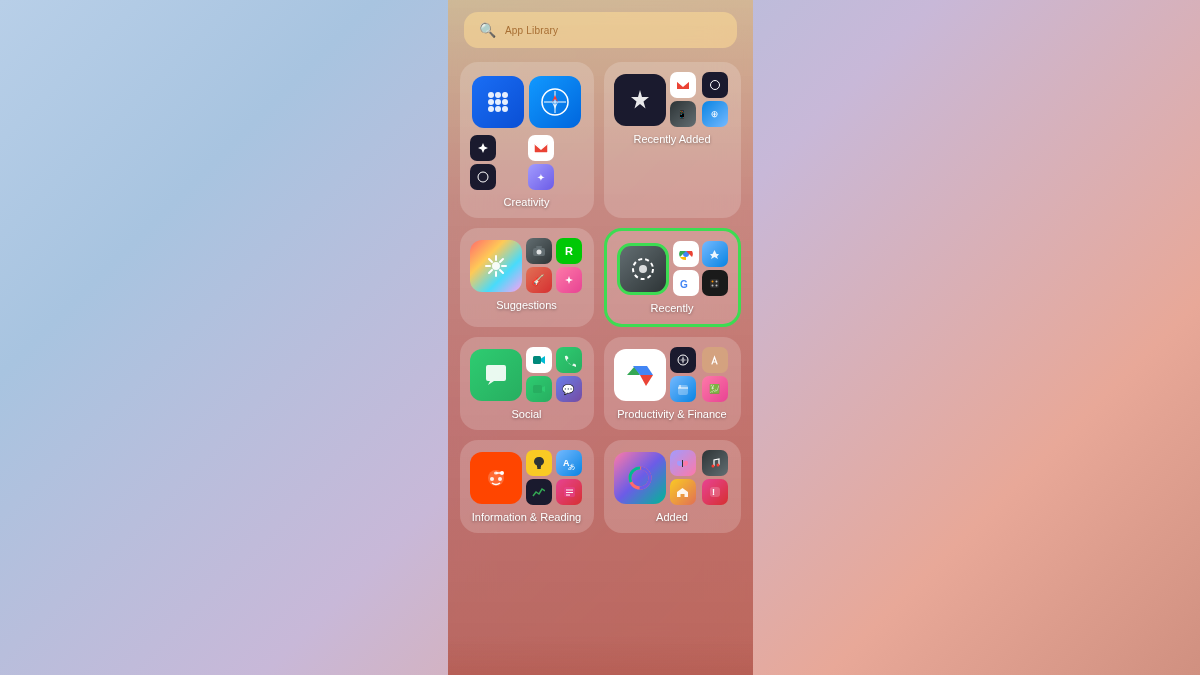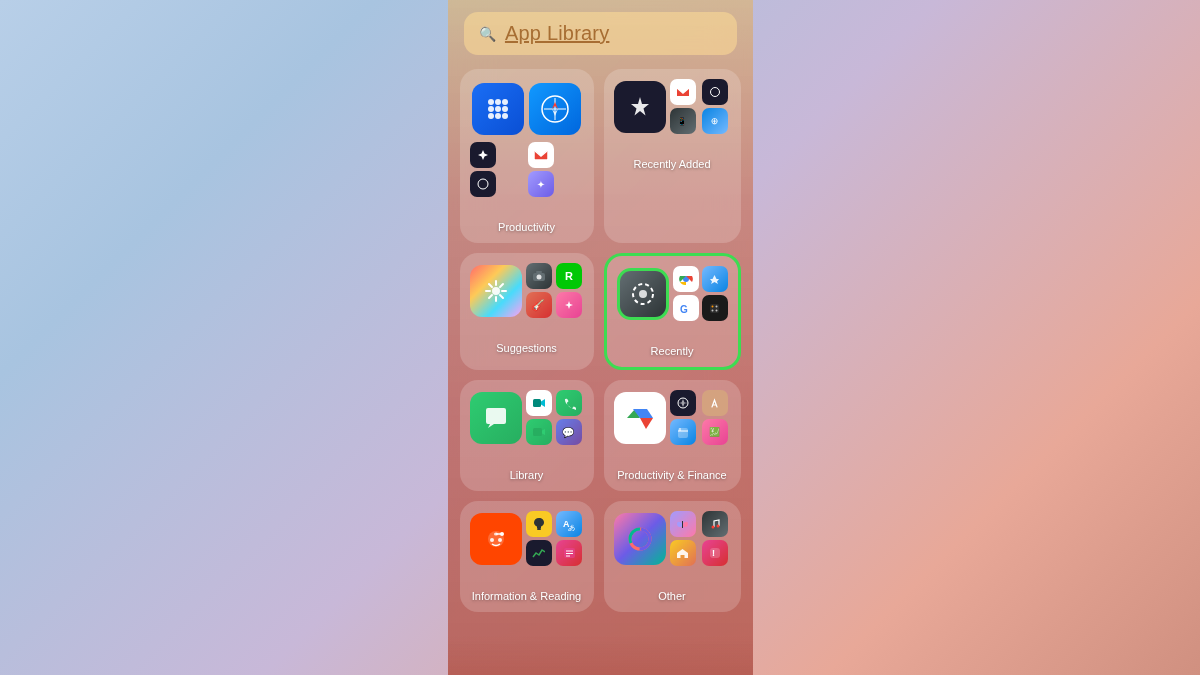--- a/index.html
+++ b/index.html
@@ -42,24 +42,23 @@
       gap: 8px;
     }
 
     .search-icon {
       color: rgba(180,120,60,0.9);
       font-size: 14px;
     }
 
     .search-text {
       color: rgba(160,100,40,0.9);
-      font-size: 20px;
+      font-size: 10px;
       font-weight: 400;
       letter-spacing: 0.2px;
-      text-decoration: underline;
     }
 
     .categories-grid {
       display: grid;
       grid-template-columns: 1fr 1fr;
       gap: 10px;
       padding: 6px 12px;
       overflow: hidden;
     }
 
@@ -73,21 +72,21 @@
 
     .category-cell.highlighted {
       border: 3px solid #3ddc52;
     }
 
     .category-label {
       color: white;
       font-size: 11px;
       font-weight: 500;
       text-align: center;
-      margin-top: 24px;
+      margin-top: 6px;
       text-shadow: 0 1px 3px rgba(0,0,0,0.4);
     }
 
     .app-icon-lg {
       width: 52px;
       height: 52px;
       border-radius: 12px;
       display: flex;
       align-items: center;
       justify-content: center;
@@ -217,21 +216,21 @@
         </div>
         <div class="app-icon-sm" style="background:#1a1a2e;border-radius:7px;">
           <svg width="12" height="12" viewBox="0 0 12 12" fill="none">
             <circle cx="6" cy="6" r="5" stroke="white" stroke-width="1"></circle>
           </svg>
         </div>
         <div class="app-icon-sm" style="background:linear-gradient(135deg,#a29bfe,#6c5ce7);border-radius:7px;">
           <span style="color:white;font-size:10px;">✦</span>
         </div>
       </div>
-      <div class="category-label">Productivity</div>
+      <div class="category-label">Creativity</div>
     </div>
 
     <div class="category-cell">
       <div class="layout-big-mini">
         <div class="app-icon-lg ic-ai-dark" style="flex-shrink:0;">
           <svg width="30" height="30" viewBox="0 0 30 30" fill="none">
             <path d="M15 5L17 12H24L18.5 16.5L20.5 23.5L15 19L9.5 23.5L11.5 16.5L6 12H13Z" fill="white" opacity="0.9"></path>
           </svg>
         </div>
         <div class="mini-grid" style="flex:1;">
@@ -361,21 +360,21 @@
             <svg width="14" height="12" viewBox="0 0 14 12" fill="none">
               <rect x="1" y="2" width="9" height="8" rx="1.5" fill="#27ae60"></rect>
               <path d="M10 4.5L13 3V9L10 7.5V4.5Z" fill="#2ecc71"></path>
             </svg>
           </div>
           <div class="app-icon-sm" style="background:linear-gradient(135deg,#667eea,#764ba2);border-radius:7px;">
             <span style="color:white;font-size:10px;">💬</span>
           </div>
         </div>
       </div>
-      <div class="category-label">Library</div>
+      <div class="category-label">Social</div>
     </div>
 
     <div class="category-cell">
       <div class="layout-big-mini">
         <div class="app-icon-lg ic-gdrive" style="flex-shrink:0;">
           <svg width="28" height="26" viewBox="0 0 28 26" fill="none">
             <path d="M14 2L26 22H2Z" fill="none"></path>
             <path d="M9 4L14 13L1 13Z" fill="#34A853"></path>
             <path d="M14 13L27 13L21 4H7Z" fill="#4285F4"></path>
             <path d="M14 13L20 24L27 13Z" fill="#EA4335"></path>
@@ -481,20 +480,20 @@
             </svg>
           </div>
           <div class="app-icon-sm ic-notif">
             <svg width="12" height="12" viewBox="0 0 12 12" fill="none">
               <rect x="1" y="1" width="10" height="10" rx="3" fill="white" opacity="0.2"></rect>
               <text x="3" y="9" font-size="9" font-weight="bold" fill="white">!</text>
             </svg>
           </div>
         </div>
       </div>
-      <div class="category-label">Other</div>
+      <div class="category-label">Added</div>
     </div>
 
   </div>
 
   <div style="position:absolute;bottom:0;left:0;right:0;height:40px;background:linear-gradient(to bottom, transparent, rgba(180,90,80,0.6));"></div>
 
 </div>
 
 </body></html>

